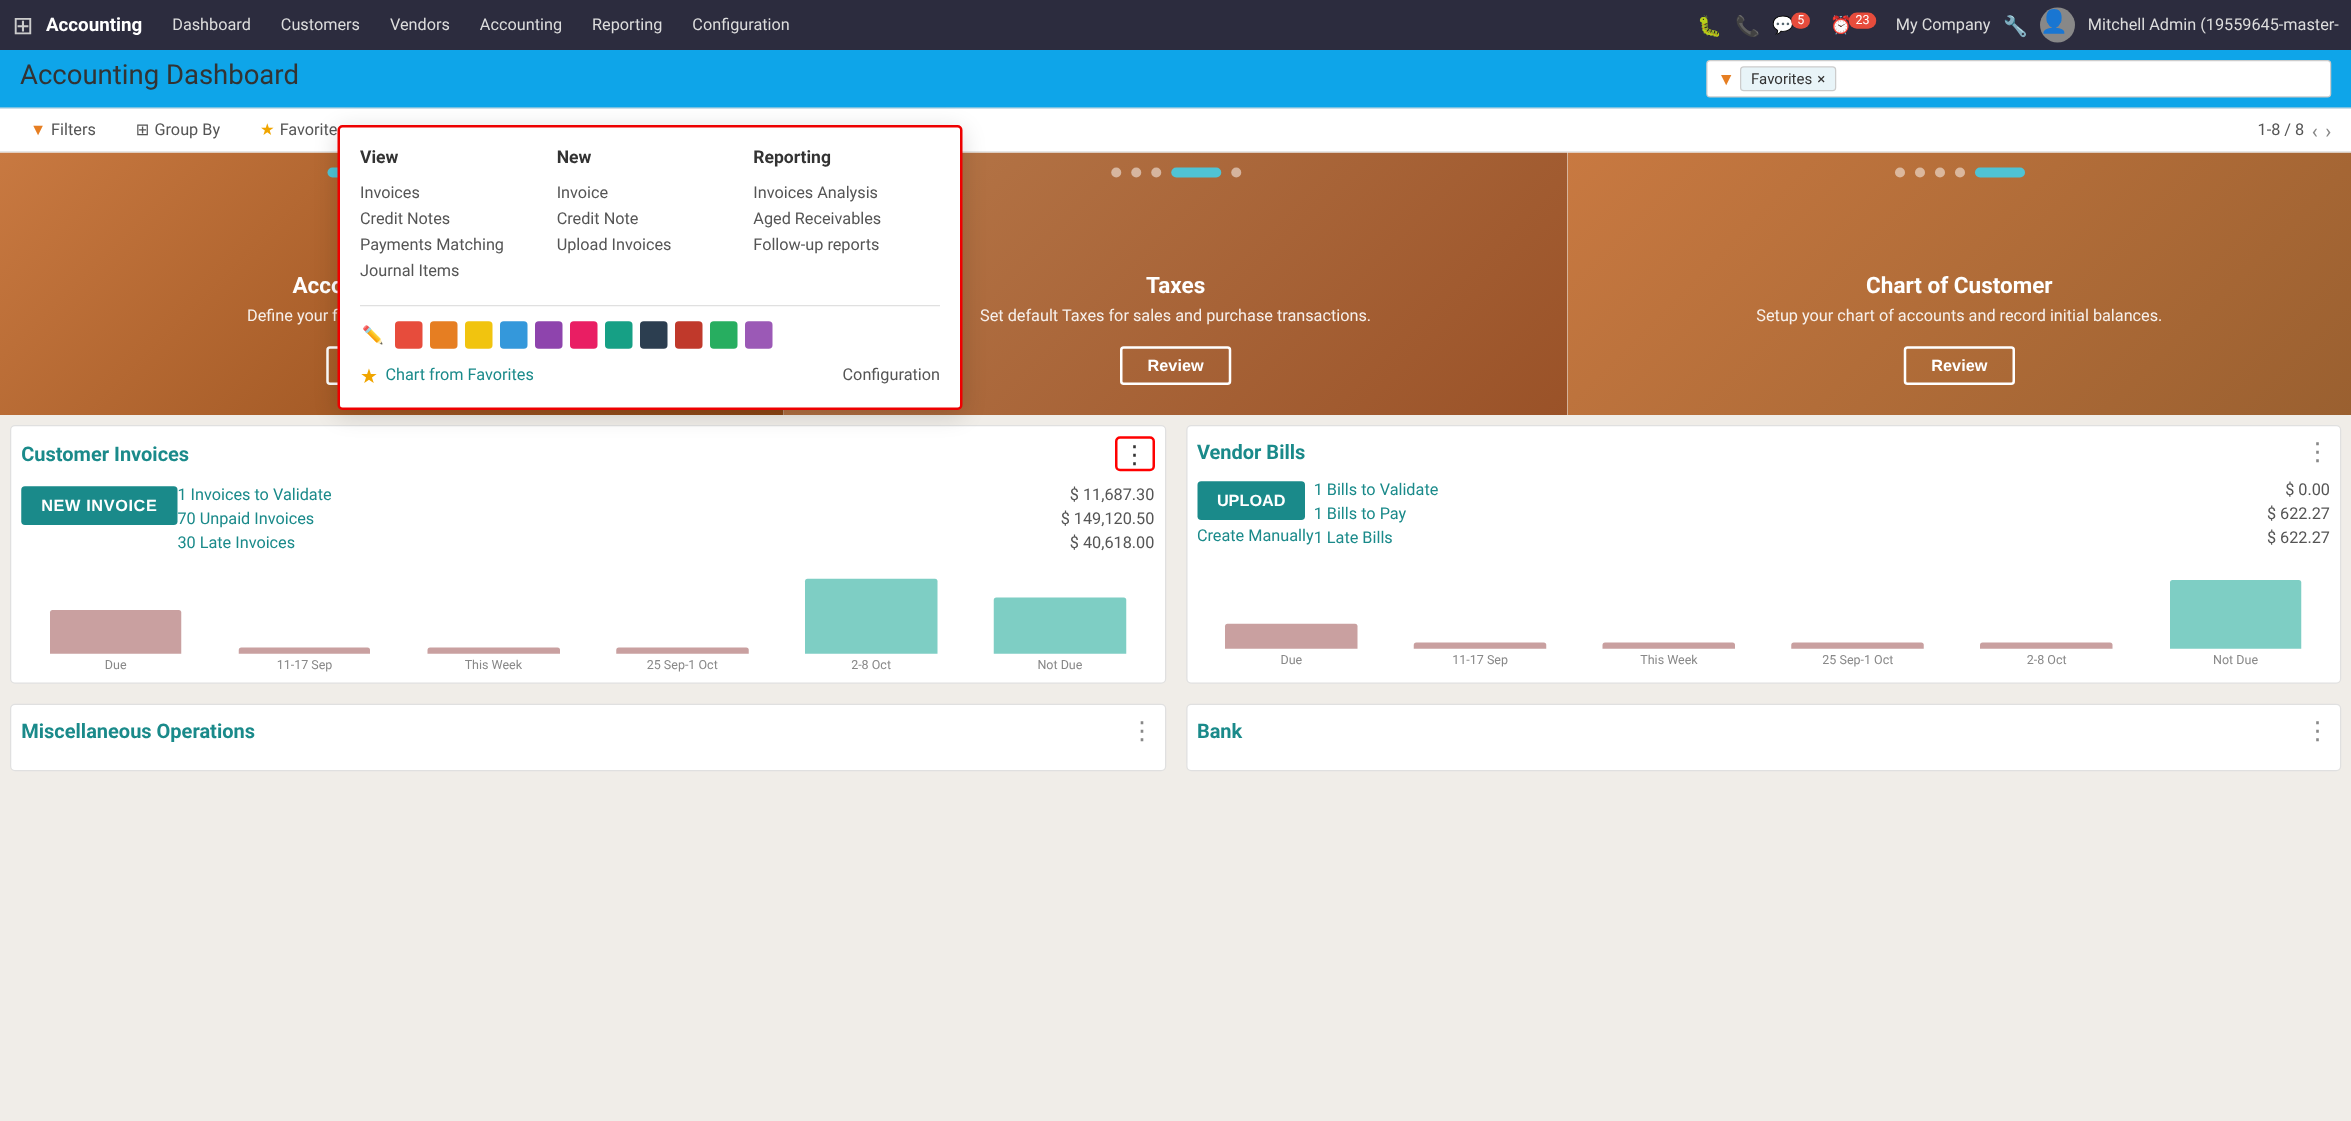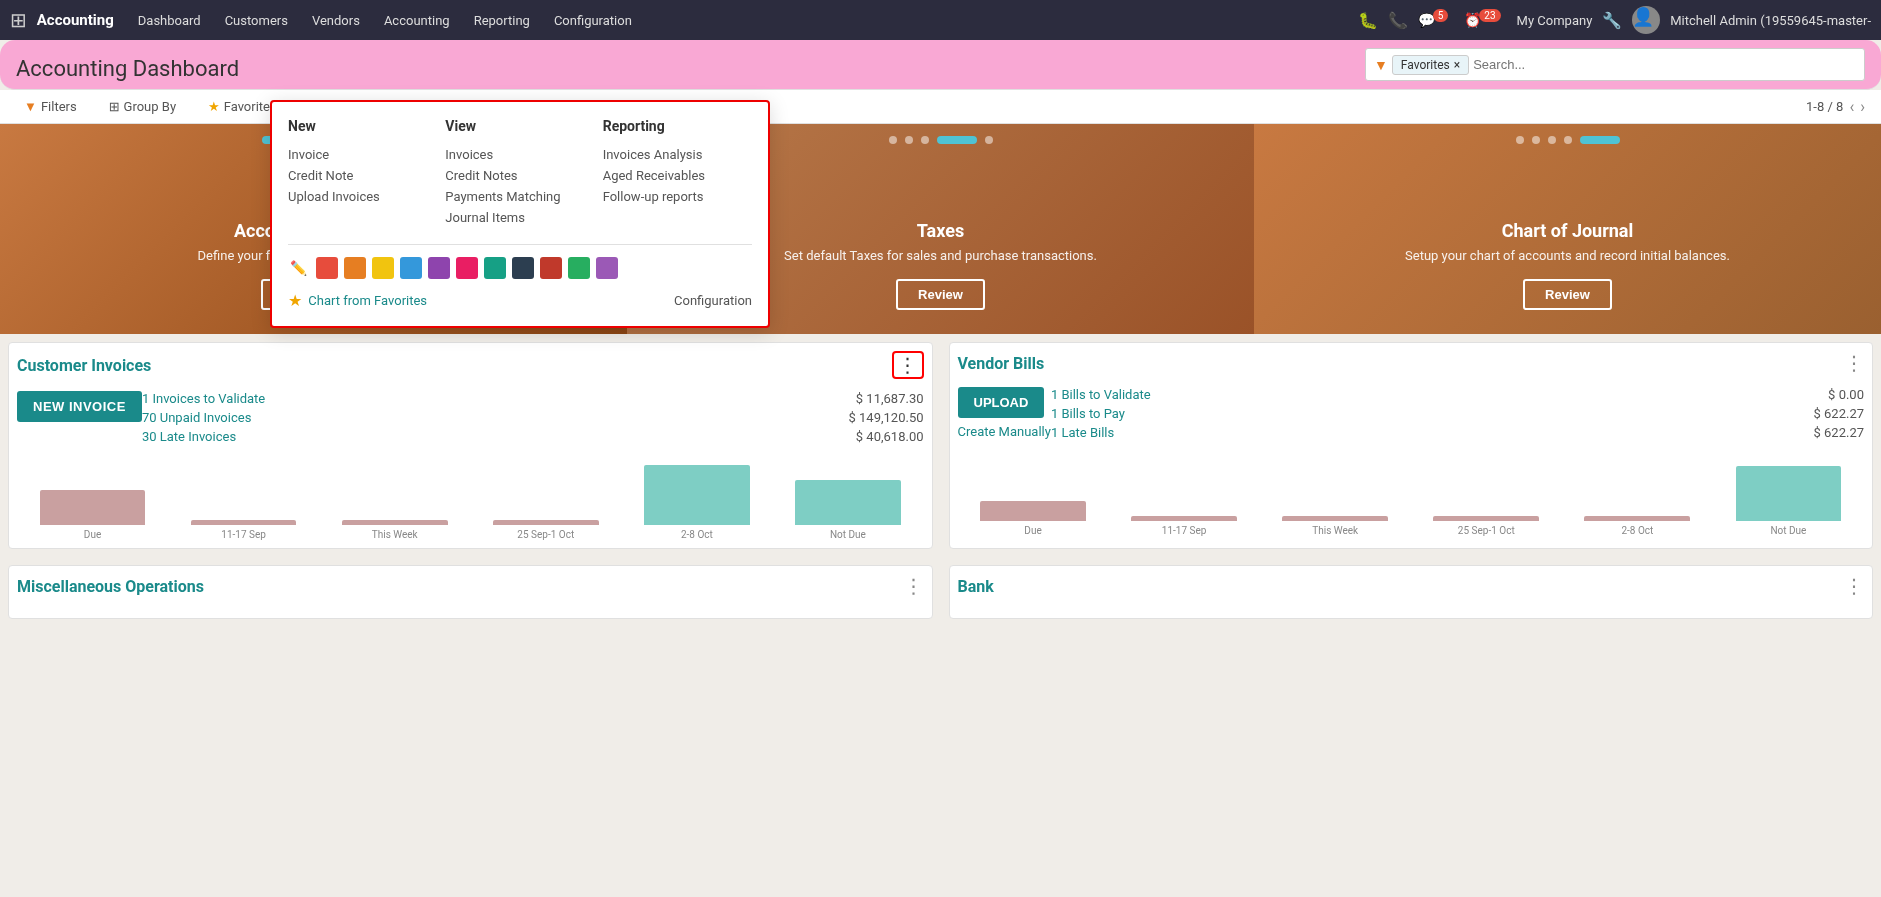--- a/index.html
+++ b/index.html
@@ -19,27 +19,26 @@
     .topnav-brand { font-weight: 700; font-size: 15px; margin-right: 10px; color: #fff; }
     .topnav-link { color: #ddd; font-size: 13px; padding: 4px 10px; cursor: pointer; border-radius: 3px; }
     .topnav-right { margin-left: auto; display: flex; align-items: center; gap: 10px; }
     .topnav-icon { color: #ccc; font-size: 16px; cursor: pointer; }
     .badge { background: #e74c3c; color: #fff; font-size: 10px; border-radius: 10px; padding: 1px 5px; position: relative; top: -6px; left: -6px; }
     .topnav-company { color: #ddd; font-size: 13px; }
     .topnav-avatar { width: 28px; height: 28px; border-radius: 50%; background: #888; display: inline-block; overflow: hidden; }
 
     
     .subheader {
-      background: #f9a8d4;
+      background: #0ea5e9;
       padding: 8px 16px;
       display: flex;
-      align-items: flex-end;
+      align-items: flex-start;
       justify-content: space-between;
       border-bottom: 1px solid #e0e0e0;
-      border-radius: 15px;
     }
     .page-title { font-size: 22px; font-weight: 400; color: #333; }
     .search-tag {
       background: #e8f4f8;
       border: 1px solid #ccc;
       border-radius: 3px;
       padding: 2px 8px;
       font-size: 12px;
       display: flex;
       align-items: center;
@@ -338,21 +337,20 @@
 </nav>
 
 <div class="subheader">
   <span class="page-title">Accounting Dashboard</span>
   <div class="search-wrapper">
     <span style="color:#e67e22; margin-right:4px;">▼</span>
     <div class="search-tag">
       <span>Favorites</span>
       <span>×</span>
     </div>
-    <input class="search-input" type="text" placeholder="Search..." style="">
   </div>
 </div>
 
 <div class="filter-bar">
   <div class="filter-btn">
     <span style="color:#e67e22;">▼</span>
     <span>Filters</span>
   </div>
   <div class="filter-btn">
     <span>⊞</span>
@@ -364,32 +362,32 @@
   </div>
   <div class="pagination">
     <span>1-8 / 8</span>
     <span class="pag-arrow">‹</span>
     <span class="pag-arrow">›</span>
   </div>
 </div>
 
 <div class="dropdown-menu">
   <div class="dropdown-cols">
-    <div>
-      <div class="dropdown-col-title">New</div>
-      <div class="dropdown-item">Invoice</div>
-      <div class="dropdown-item">Credit Note</div>
-      <div class="dropdown-item">Upload Invoices</div>
-    </div>
     <div>
       <div class="dropdown-col-title">View</div>
       <div class="dropdown-item">Invoices</div>
       <div class="dropdown-item">Credit Notes</div>
       <div class="dropdown-item">Payments Matching</div>
       <div class="dropdown-item">Journal Items</div>
+    </div>
+    <div>
+      <div class="dropdown-col-title">New</div>
+      <div class="dropdown-item">Invoice</div>
+      <div class="dropdown-item">Credit Note</div>
+      <div class="dropdown-item">Upload Invoices</div>
     </div>
     <div>
       <div class="dropdown-col-title">Reporting</div>
       <div class="dropdown-item">Invoices Analysis</div>
       <div class="dropdown-item">Aged Receivables</div>
       <div class="dropdown-item">Follow-up reports</div>
     </div>
   </div>
   <hr class="dropdown-divider">
   <div class="color-row">
@@ -452,21 +450,21 @@
   <div class="banner-card">
     <div class="banner-card-bg" style="background: linear-gradient(135deg, #c87941, #9a6030);"></div>
     <div class="dot-track">
       <div class="dot"></div>
       <div class="dot"></div>
       <div class="dot"></div>
       <div class="dot"></div>
       <div class="dot active"></div>
     </div>
     <div class="banner-card-content">
-      <h3>Chart of Journal</h3>
+      <h3>Chart of Customer</h3>
       <p>Setup your chart of accounts and record initial balances.</p>
       <button class="banner-btn">Review</button>
     </div>
   </div>
 </div>
 
 <div class="dashboard-grid">
 
   <div class="dash-card">
     <div class="dash-card-header">

